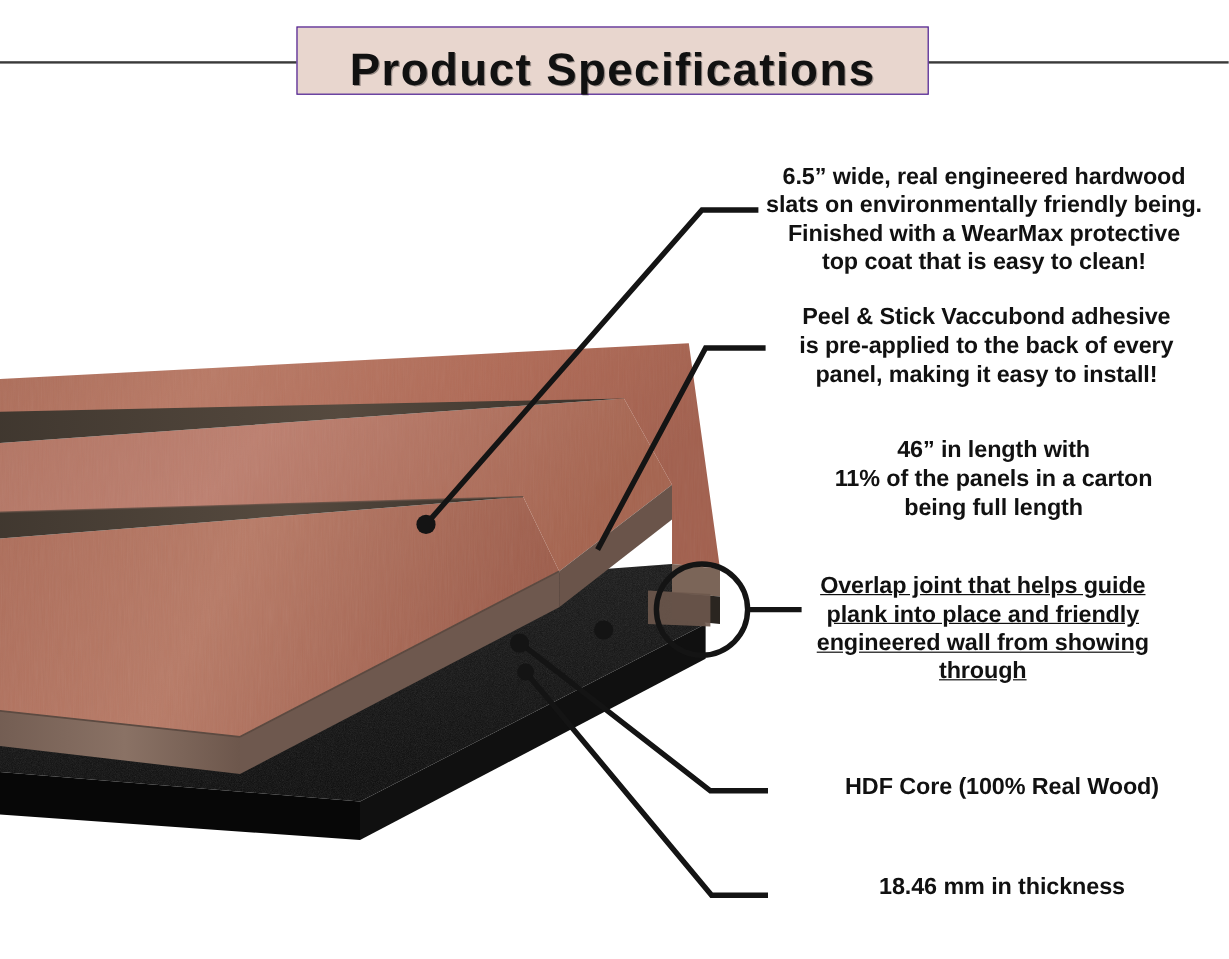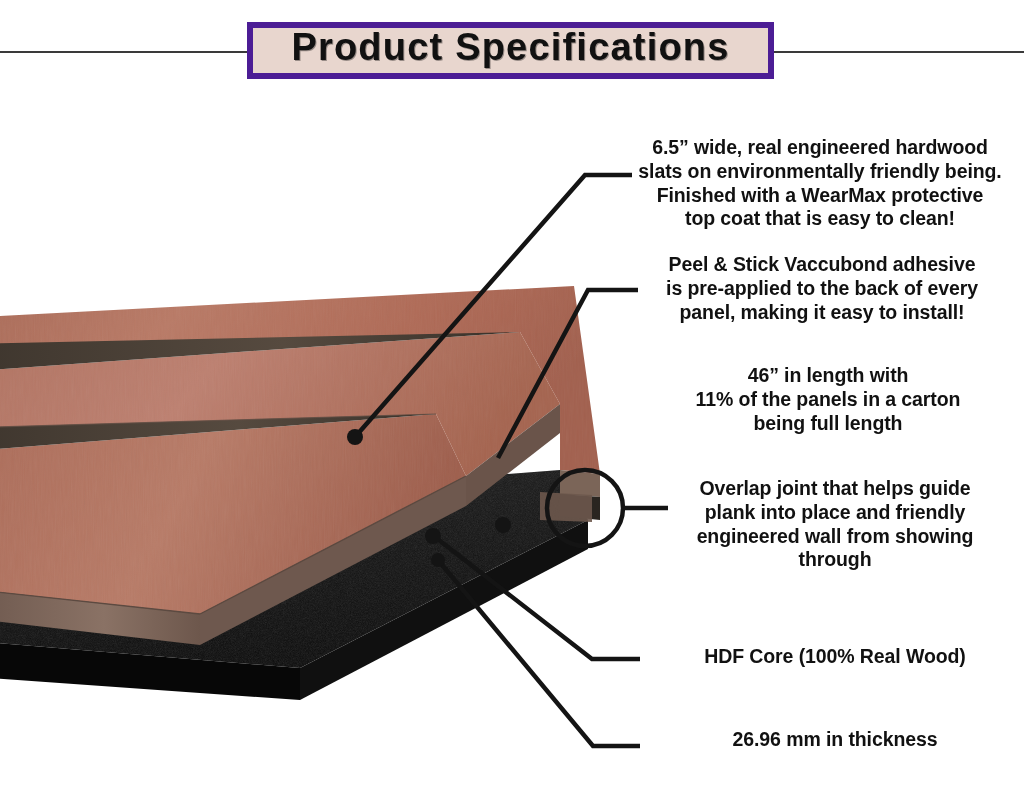--- a/index.html
+++ b/index.html
@@ -20,22 +20,22 @@
     position:absolute;
     left:0; top:51px;
     width:1024px; height:2px;
     background:#3a3a3a;
   }
   #title-box {
     position:absolute;
     left:247px; top:22px;
     width:527px; height:57px;
     background:#e8d6ce;
-    border:6px solid #4c1d95;
-    display:flex; align-items:flex-start; justify-content:center;
+    border:1px solid #4c1d95;
+    display:flex; align-items:flex-end; justify-content:center;
   }
   #title-text {
     font-size:38px;
     font-weight:bold;
     color:#111111;
     letter-spacing:1.2px;
     line-height:1;
     white-space:nowrap;
     text-shadow:1px 1px 0 rgba(0,0,0,.35);
   }
@@ -55,21 +55,21 @@
     text-align:center;
     line-height:1.22;
     font-size:19.5px;
     letter-spacing:-0.1px;
   }
   .callout .ln { display:block; white-space:nowrap; }
 
   #callout-1 { left:624px; top:112px; width:392px;margin-top:24px; }
   #callout-2 { left:628px; top:253px; width:388px; }
   #callout-3 { left:640px; top:364px; width:376px; }
-  #callout-4 { left:654px; top:477px; width:362px; }
+  #callout-4 { left:638px; top:477px; width:362px;text-decoration:underline; }
   #callout-5 { left:654px; top:645px; width:362px; }
   #callout-6 { left:654px; top:728px; width:362px; }
 </style>
 </head>
 <body>
 
 <div id="stage">
 
   <div id="header-rule"></div>
 
@@ -227,16 +227,16 @@
     <span class="ln">plank into place and friendly</span>
     <span class="ln">engineered wall from showing</span>
     <span class="ln">through</span>
   </div>
 
   <div class="callout" id="callout-5">
     <span class="ln">HDF Core (100% Real Wood)</span>
   </div>
 
   <div class="callout" id="callout-6">
-    <span class="ln">26.96 mm in thickness</span>
+    <span class="ln">18.46 mm in thickness</span>
   </div>
 
 </div>
 
 </body></html>

